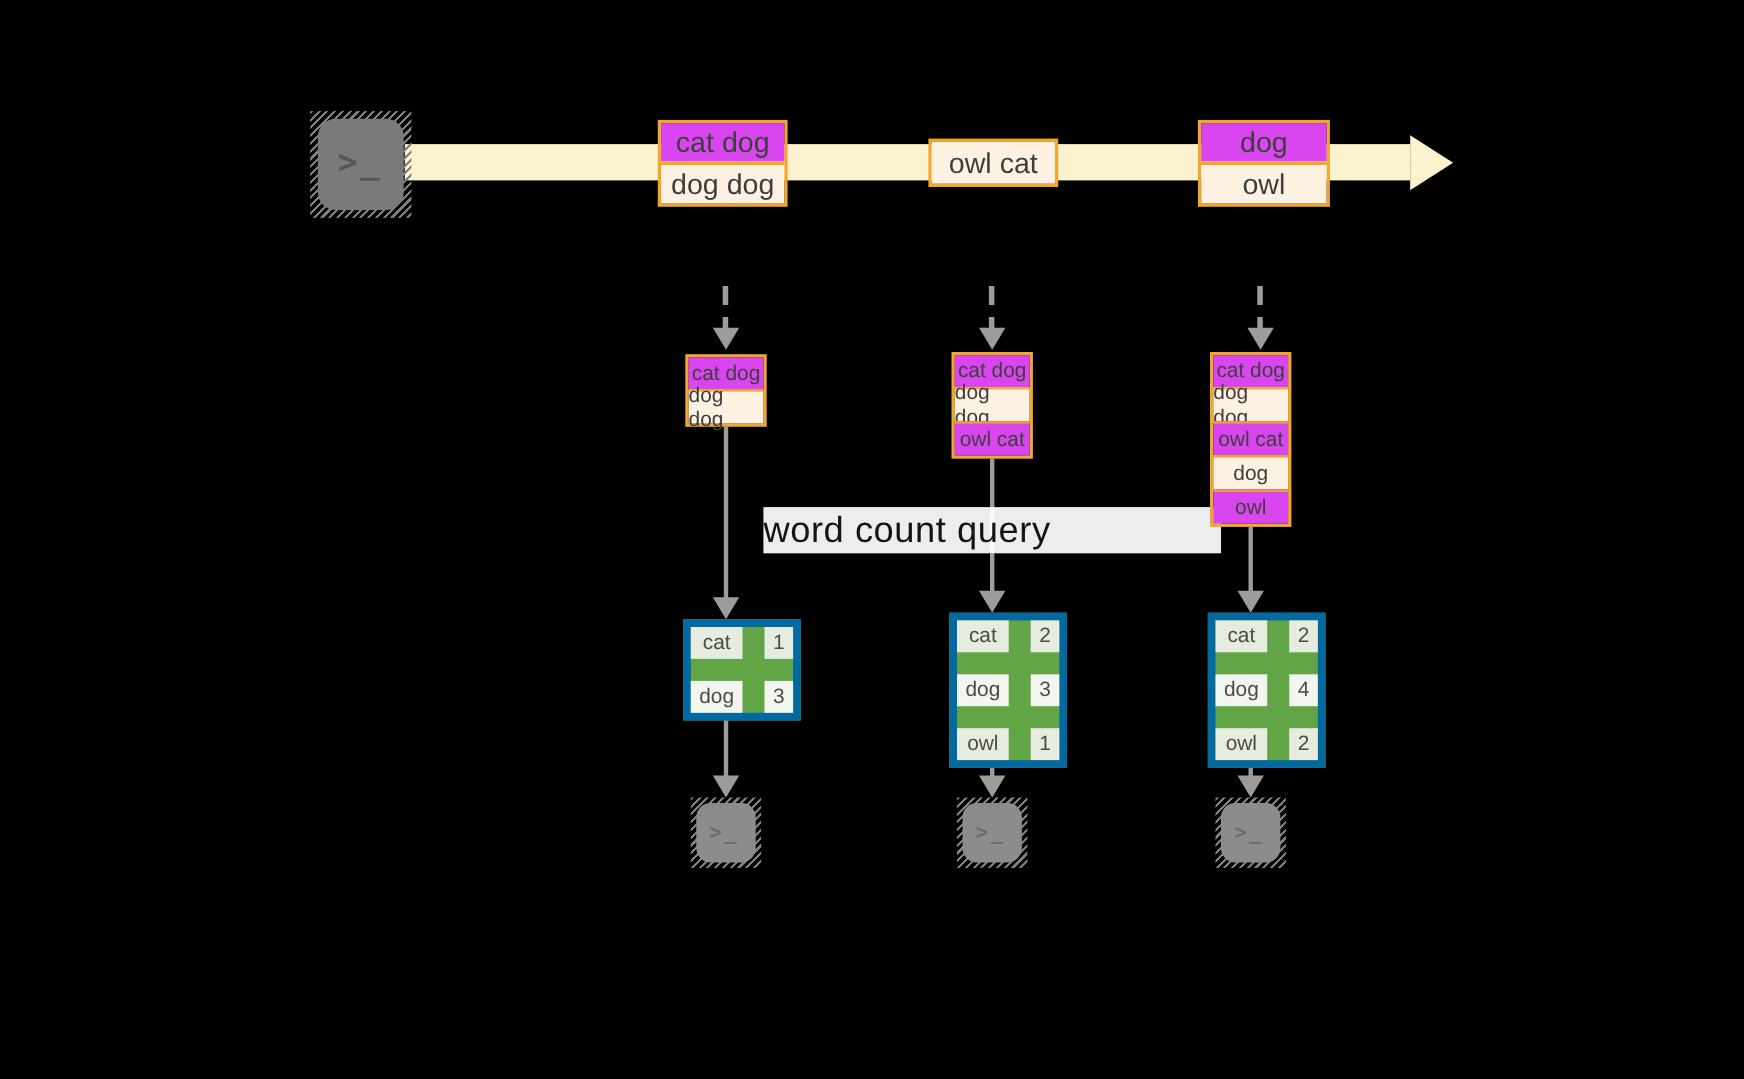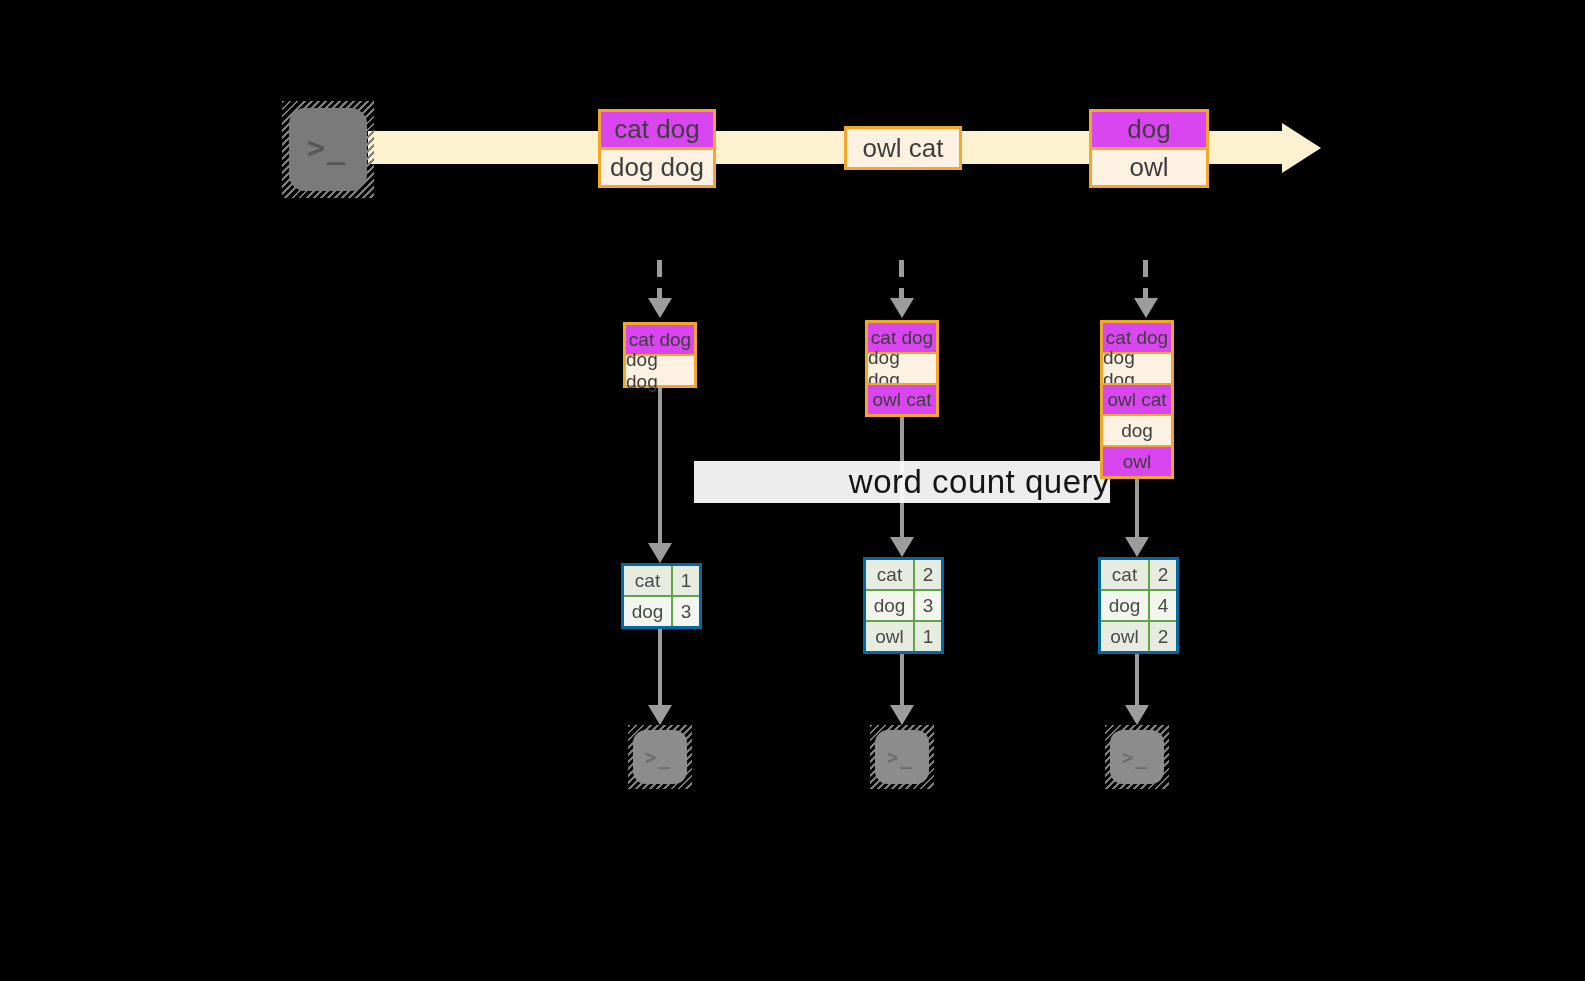--- a/index.html
+++ b/index.html
@@ -36,25 +36,25 @@
   .cream{background:#fdf1e1;}
   
   .dline{position:absolute;width:5px;z-index:1;
          background:repeating-linear-gradient(to bottom,#9c9c9c 0 17px,rgba(0,0,0,0) 17px 28px);}
   .aline{position:absolute;width:4px;background:#9c9c9c;z-index:1;}
   .ahead{position:absolute;width:0;height:0;z-index:1;
          border-left:12px solid transparent;border-right:12px solid transparent;
          border-top:20px solid #9c9c9c;}
   
   .banner{position:absolute;left:694px;top:461px;width:416px;height:42px;z-index:2;
-          background:rgba(255,255,255,0.93);display:flex;align-items:center;justify-content:flex-end;
+          background:rgba(255,255,255,0.93);display:flex;align-items:center;justify-content:flex-start;
           color:#141414;font-size:33px;font-weight:400;letter-spacing:0.5px;}
   
-  .gtable{position:absolute;z-index:3;display:grid;grid-template-columns:47px 26px;gap:2px;
-          background:#61a546;border:3px solid #0369a1;box-sizing:content-box;}
+  .gtable{position:absolute;z-index:3;display:grid;grid-template-columns:47px 26px;gap:20px;
+          background:#61a546;border:7px solid #0369a1;box-sizing:content-box;}
   .gtable .cell{display:flex;align-items:center;justify-content:center;height:29px;
                 font-size:19px;color:#4a4a4a;}
   .row-odd{background:#e6ede0;}
   .row-even{background:#f3f6ef;}
 </style>
 </head>
 <body>
 
 <div class="canvas">
 

